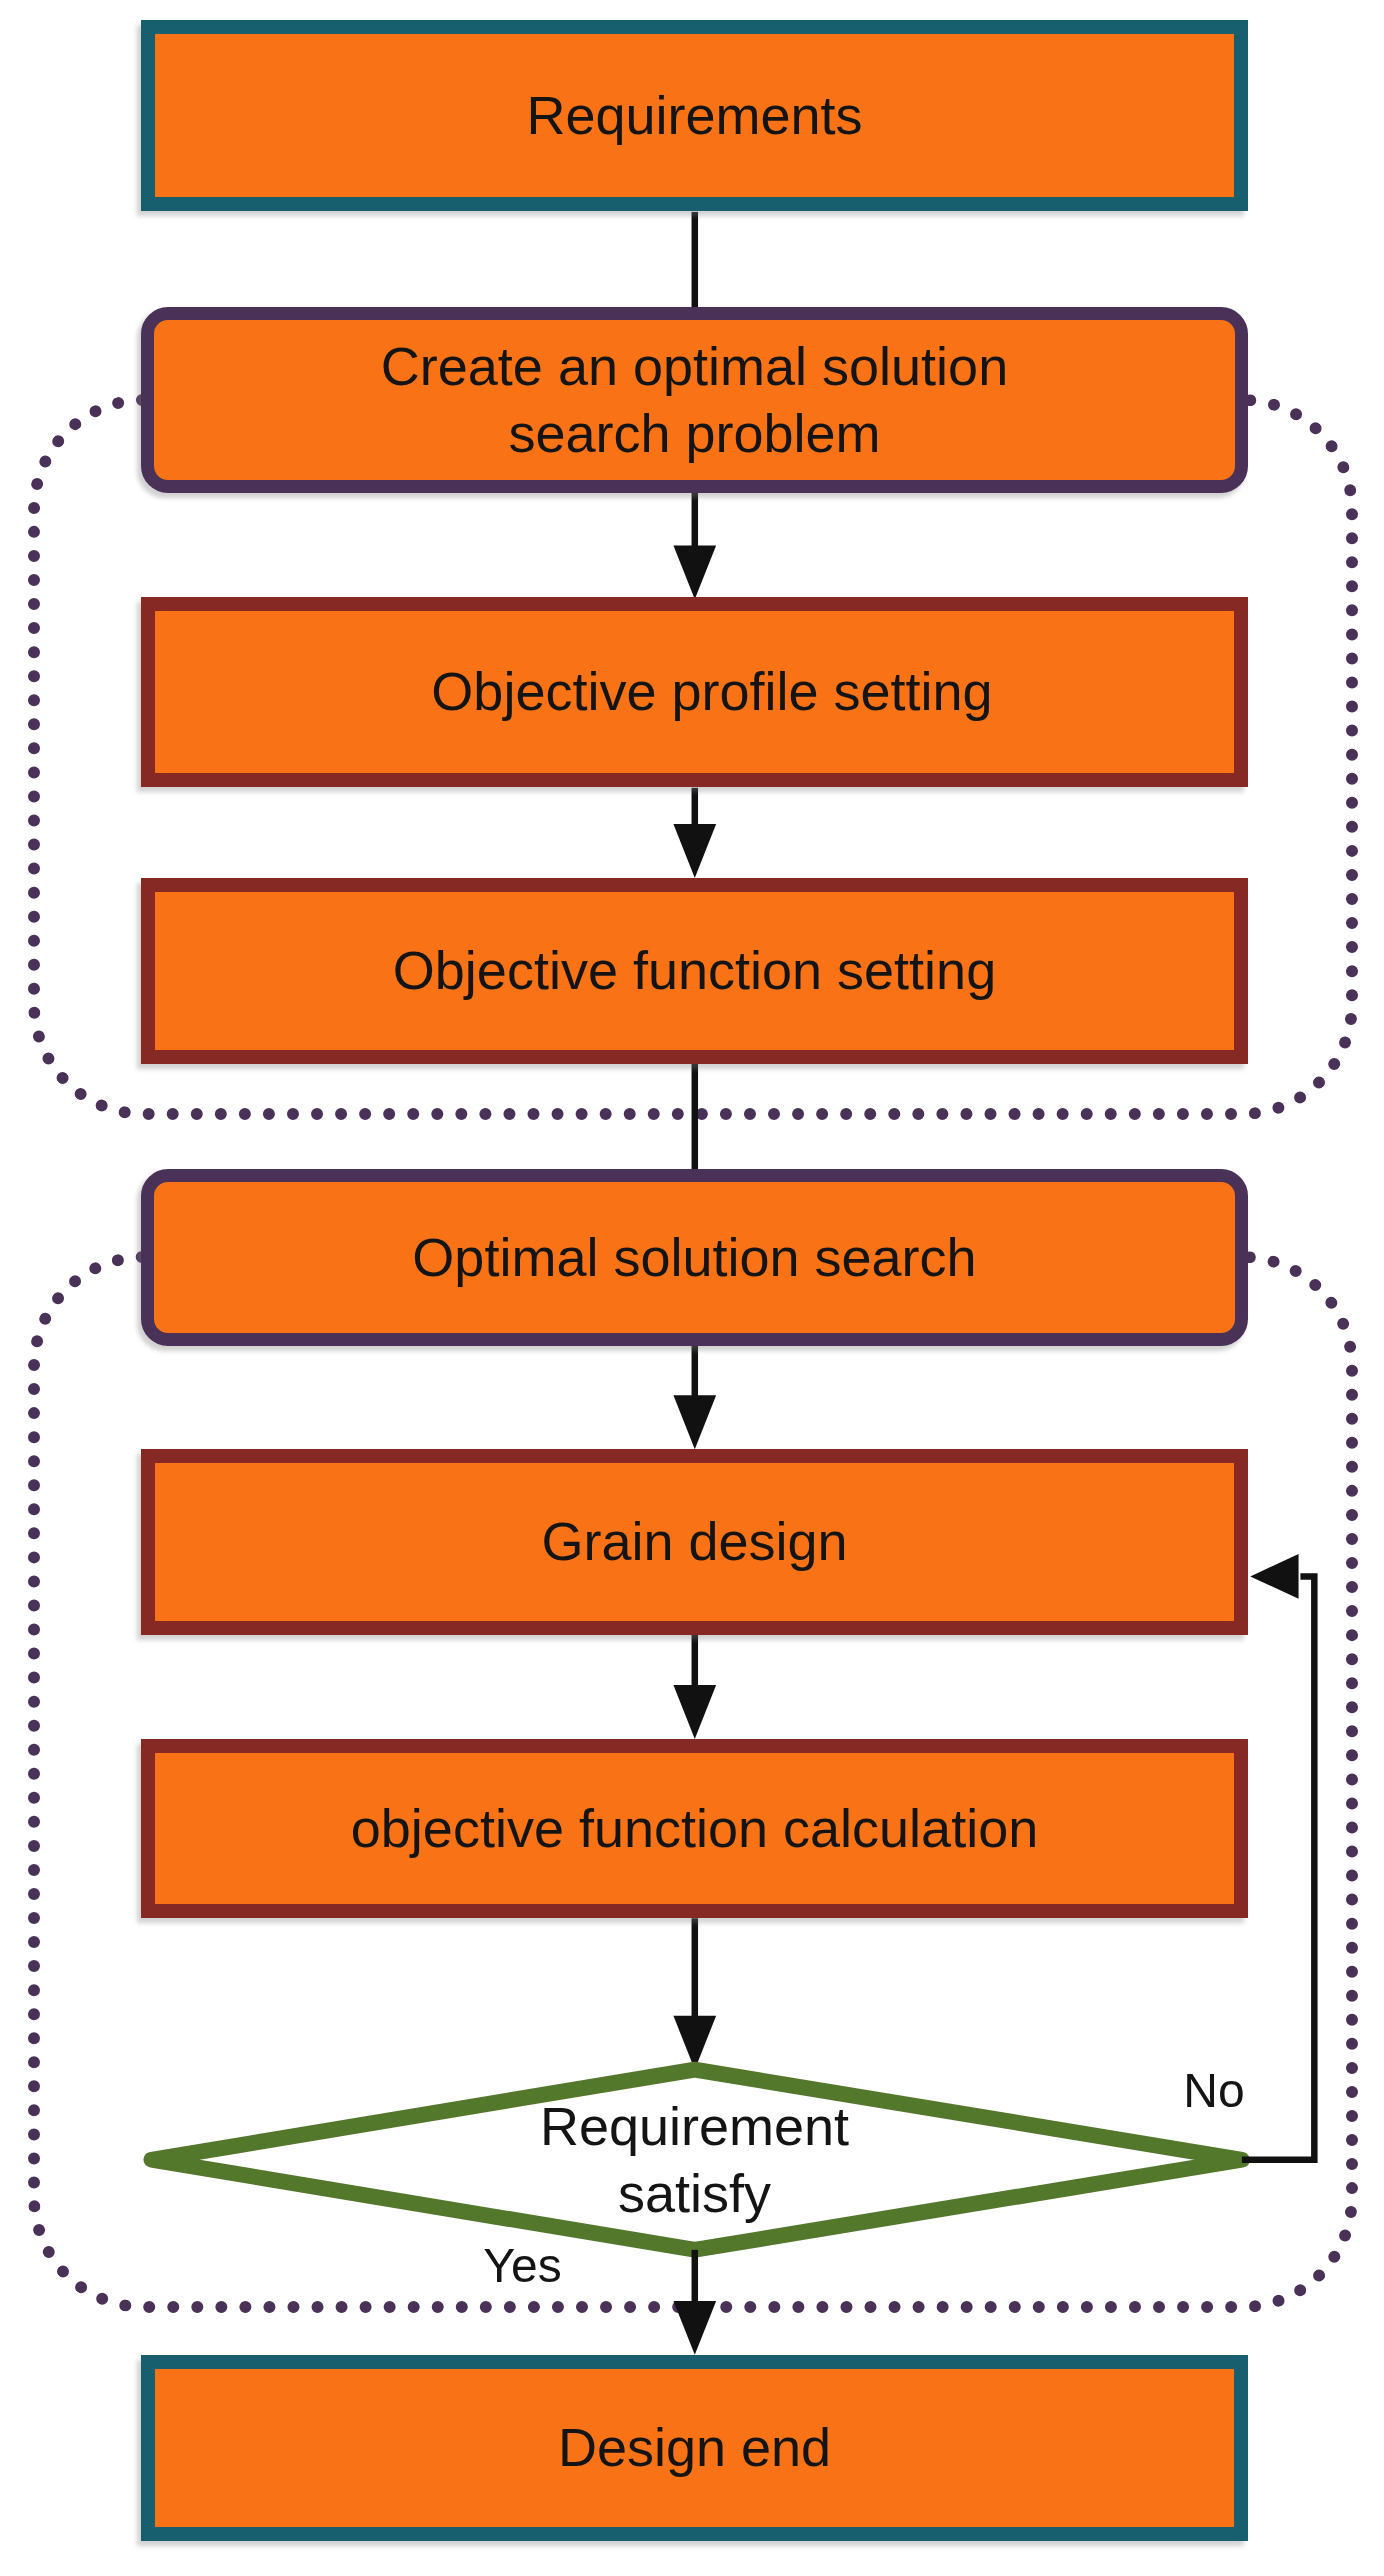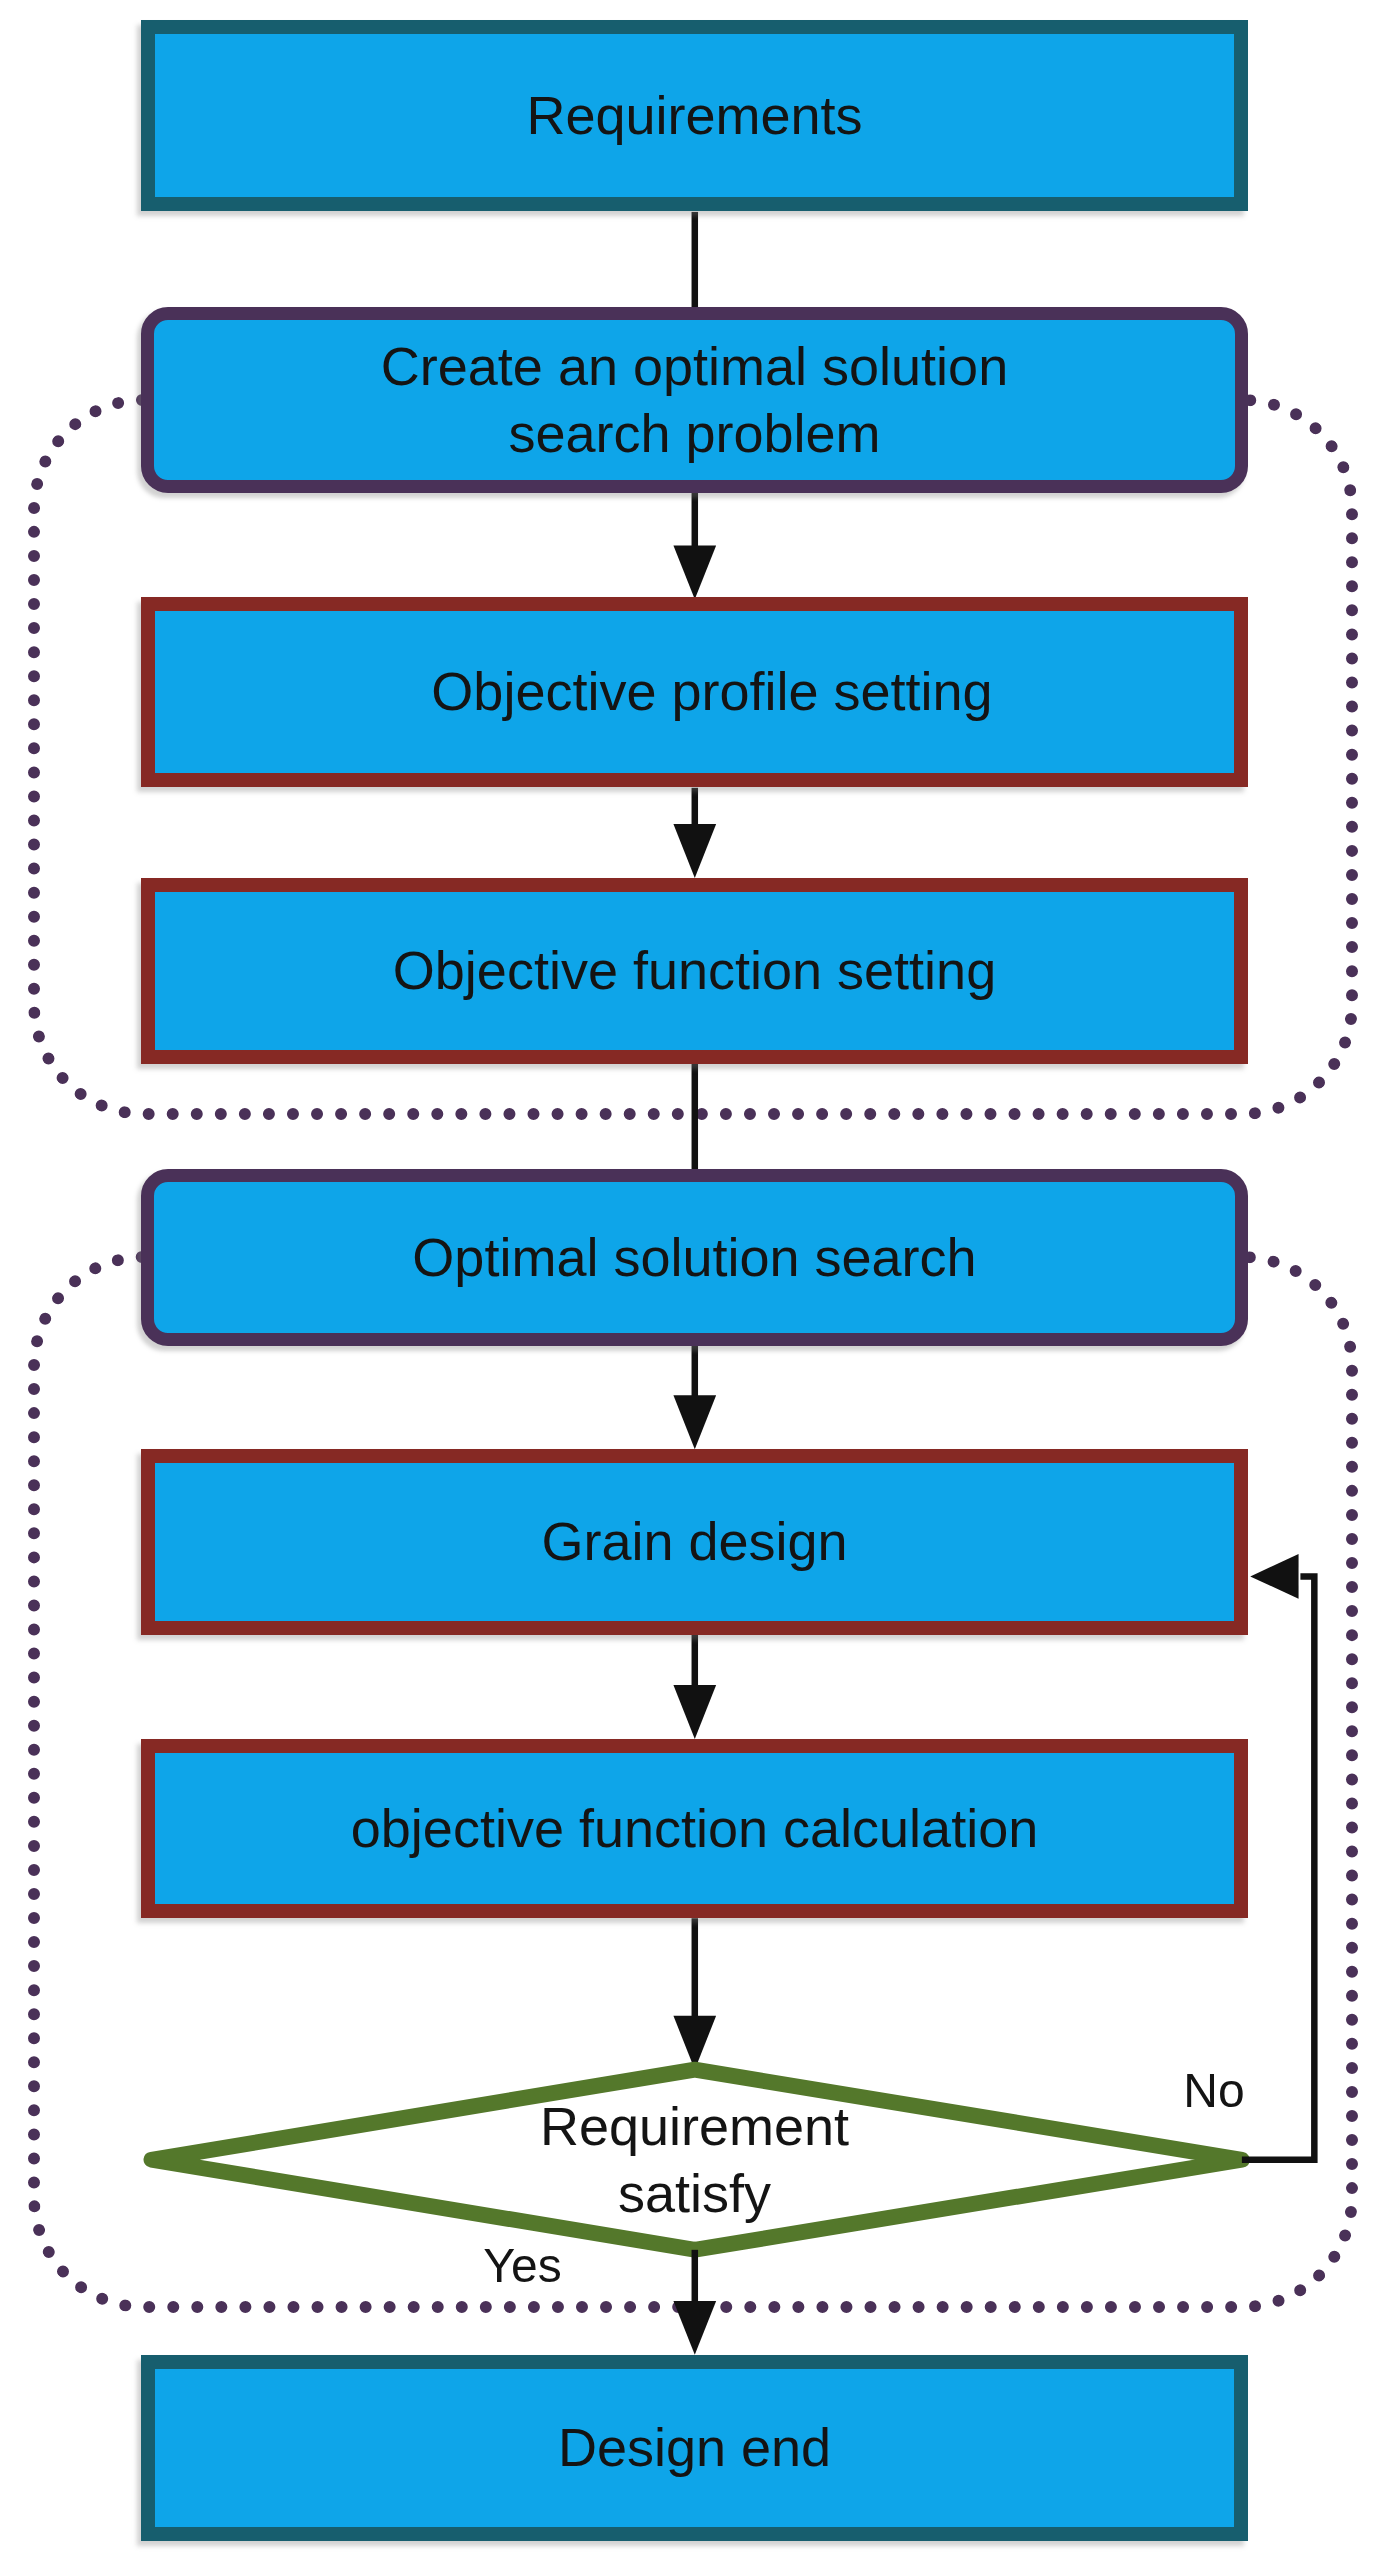--- a/index.html
+++ b/index.html
@@ -37,21 +37,21 @@
   .connector { stroke: #111111; stroke-width: 7; fill: none; }
   .arrowhead { fill: #111111; stroke: none; }
   .diamond   { fill: #ffffff; stroke: #54782B; stroke-width: 17; stroke-linejoin: round; }
 
   
   .box {
     position: absolute;
     left: 141px;
     width: 1107px;
     box-sizing: border-box;
-    background: #0ea5e9;
+    background: #f97316;
     display: flex;
     align-items: center;
     justify-content: center;
     text-align: center;
     font-size: 54px;
     line-height: 1.25;
     white-space: pre-line;
     z-index: 3;
     box-shadow: -3.7px 4.6px 4.6px rgba(125,125,125,0.35);
   }

